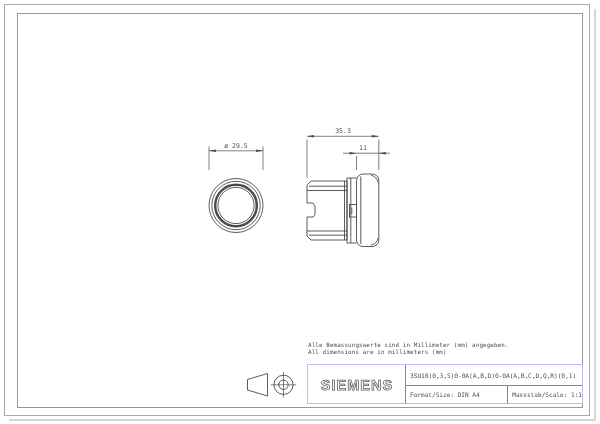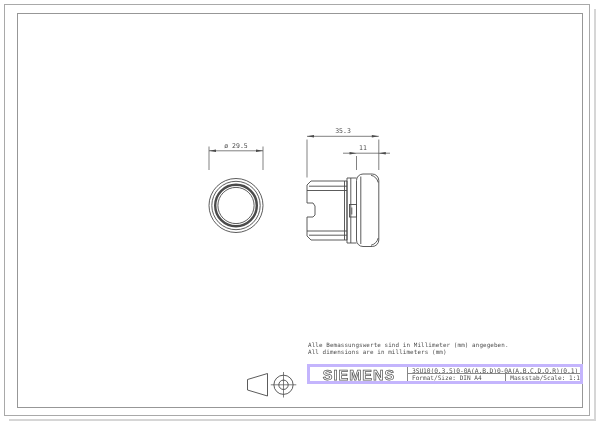--- a/index.html
+++ b/index.html
@@ -7,22 +7,22 @@
         font-family:"DejaVu Sans Mono",monospace;color:#4f4f4f;}
   .outer-border{position:absolute;left:4px;top:4px;width:586px;height:412px;
         border:1px solid #a9a9a9;box-sizing:border-box;}
   .shadow-right{position:absolute;left:594px;top:9px;width:2px;height:412px;background:#d6d6d6;}
   .shadow-bottom{position:absolute;left:9px;top:419px;width:587px;height:2px;background:#d6d6d6;}
   .inner-frame{position:absolute;left:17px;top:13px;width:566px;height:395px;
         border:1px solid #979797;box-sizing:border-box;}
   svg.drawing{position:absolute;left:0;top:0;}
   .notes{position:absolute;left:308px;top:342px;font-size:5.9px;line-height:6.6px;
         letter-spacing:0.1px;color:#4f4f4f;white-space:nowrap;}
-  .title-block{position:absolute;left:307px;top:364px;width:276px;height:20px;
-        border:3px solid #c4b5fd;box-sizing:border-box;display:flex;background:#fff;}
+  .title-block{position:absolute;left:307px;top:364px;width:276px;height:40px;
+        border:1px solid #c4b5fd;box-sizing:border-box;display:flex;background:#fff;}
   .tb-left{width:98px;border-right:1px solid #878787;box-sizing:border-box;
         display:flex;align-items:center;justify-content:center;}
   .tb-right{flex:1;display:flex;flex-direction:column;min-width:0;}
   .tb-part{height:21px;border-bottom:1px solid #878787;box-sizing:border-box;
         display:flex;align-items:center;padding-left:4px;font-size:6.3px;
         letter-spacing:-0.1px;white-space:nowrap;overflow:hidden;}
   .tb-bottom{flex:1;display:flex;min-width:0;}
   .tb-format{width:122px;border-right:1px solid #878787;box-sizing:border-box;
         display:flex;align-items:center;padding-left:4px;font-size:6.1px;white-space:nowrap;}
   .tb-scale{flex:1;display:flex;align-items:center;padding-left:4px;font-size:6.1px;white-space:nowrap;}

